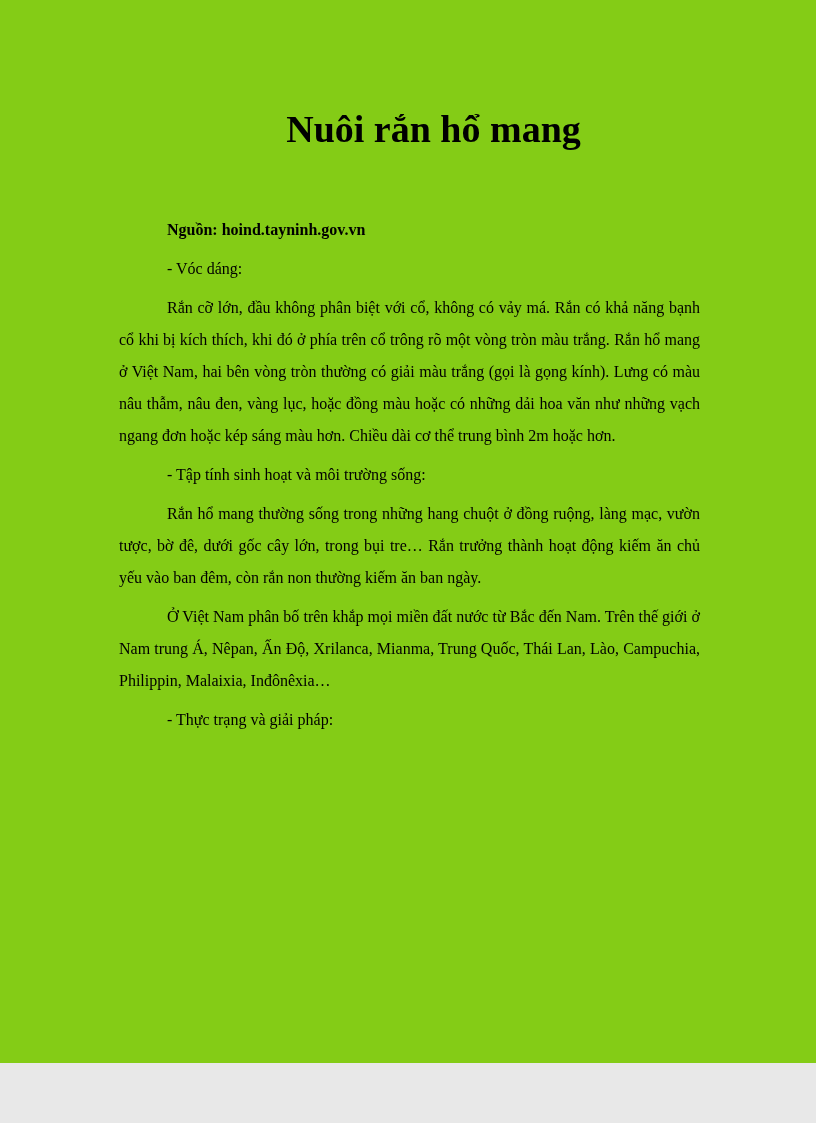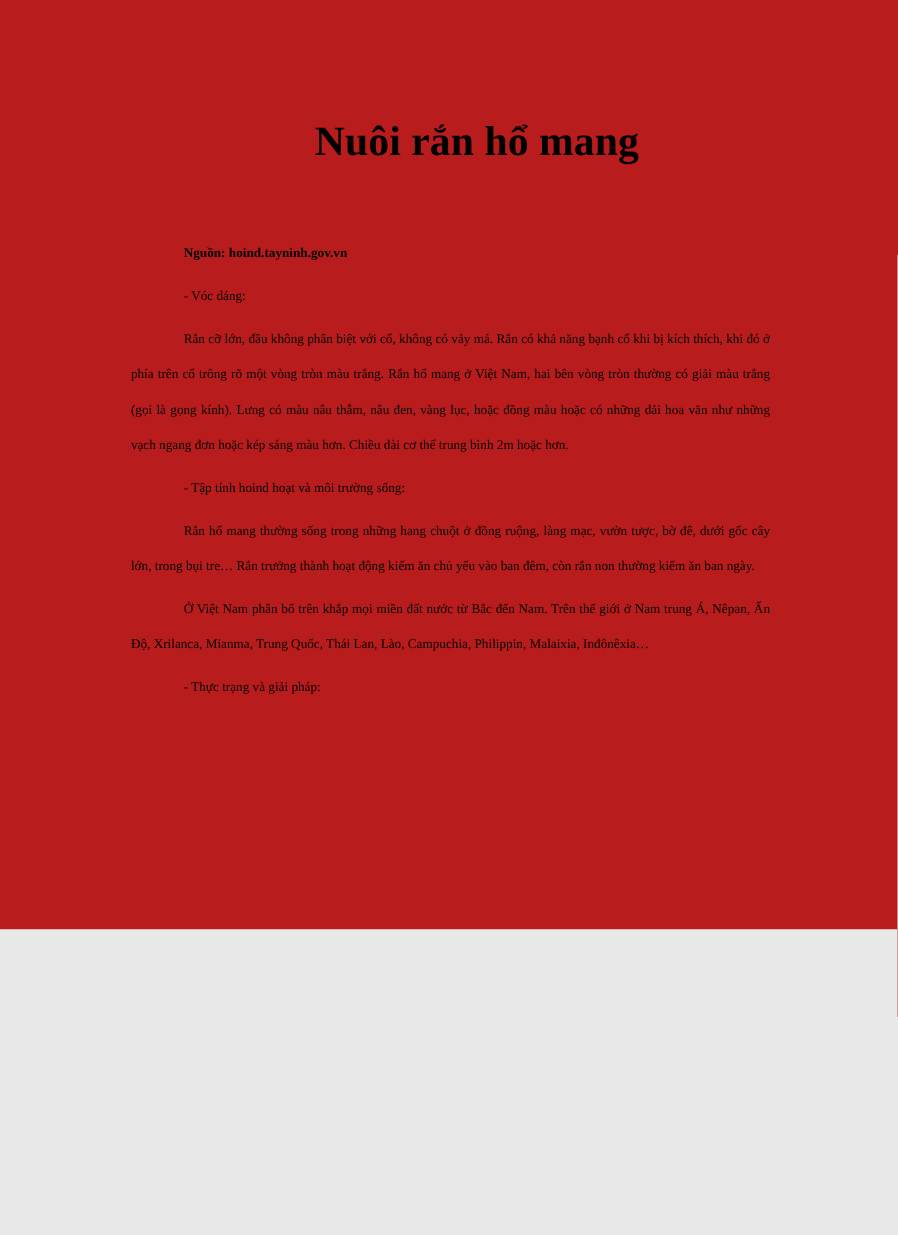--- a/index.html
+++ b/index.html
@@ -3,23 +3,23 @@
 <meta charset="utf-8">
 <style>
   html, body {
     margin: 0;
     padding: 0;
     background: #e8e8e8;
   }
   .page {
     position: relative;
     width: 816px;
-    height: 845px;
+    height: 1063px;
     margin: 0 auto;
-    background: #b91c1c;
+    background: #84cc16;
     font-family: "Liberation Serif", serif;
     color: #000000;
     overflow: hidden;
   }
   .content {
     position: absolute;
     left: 119px;
     top: 0;
     width: 581px;
     padding-top: 108px;
@@ -31,21 +31,21 @@
     font-size: 38px;
     line-height: 43px;
     font-weight: bold;
     letter-spacing: 0px;
   }
   .body-text {
     margin-top: 63px;
   }
   .body-text p {
     margin: 0 0 7px 0;
-    font-size: 12px;
+    font-size: 16px;
     line-height: 32px;
     text-indent: 48px;
   }
   p.para {
     text-align: justify;
   }
   p.bold {
     font-weight: bold;
   }
 </style>
@@ -61,21 +61,21 @@
 
       <p class="bold">Nguồn: hoind.tayninh.gov.vn</p>
 
 
 
 
       <p class="line">- Vóc dáng:</p>
 
       <p class="para">Rắn cỡ lớn, đầu không phân biệt với cổ, không có vảy má. Rắn có khả năng bạnh cổ khi bị kích thích, khi đó ở phía trên cổ trông rõ một vòng tròn màu trắng. Rắn hổ mang ở Việt Nam, hai bên vòng tròn thường có giải màu trắng (gọi là gọng kính). Lưng có màu nâu thẫm, nâu đen, vàng lục, hoặc đồng màu hoặc có những dải hoa văn như những vạch ngang đơn hoặc kép sáng màu hơn. Chiều dài cơ thể trung bình 2m hoặc hơn.</p>
 
-      <p class="line">- Tập tính hoind hoạt và môi trường sống:</p>
+      <p class="line">- Tập tính sinh hoạt và môi trường sống:</p>
 
       <p class="para">Rắn hổ mang thường sống trong những hang chuột ở đồng ruộng, làng mạc, vườn tược, bờ đê, dưới gốc cây lớn, trong bụi tre… Rắn trưởng thành hoạt động kiếm ăn chủ yếu vào ban đêm, còn rắn non thường kiếm ăn ban ngày.</p>
 
 
       <p class="para">Ở Việt Nam phân bố trên khắp mọi miền đất nước từ Bắc đến Nam. Trên thế giới ở Nam trung Á, Nêpan, Ấn Độ, Xrilanca, Mianma, Trung Quốc, Thái Lan, Lào, Campuchia, Philippin, Malaixia, Inđônêxia…</p>
 
       <p class="line">- Thực trạng và giải pháp:</p>
 
     </div>
   </div>

